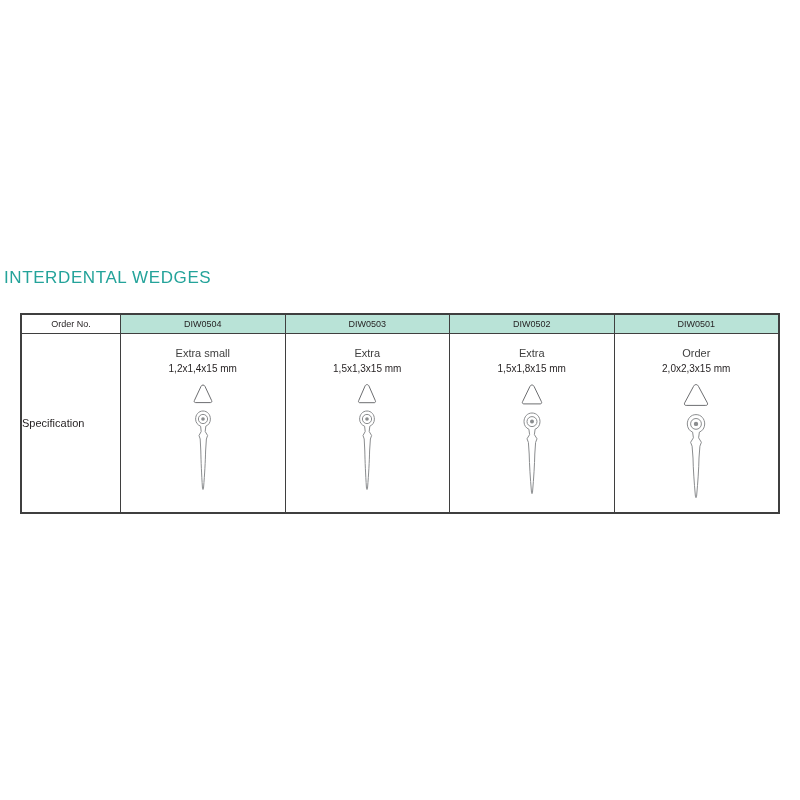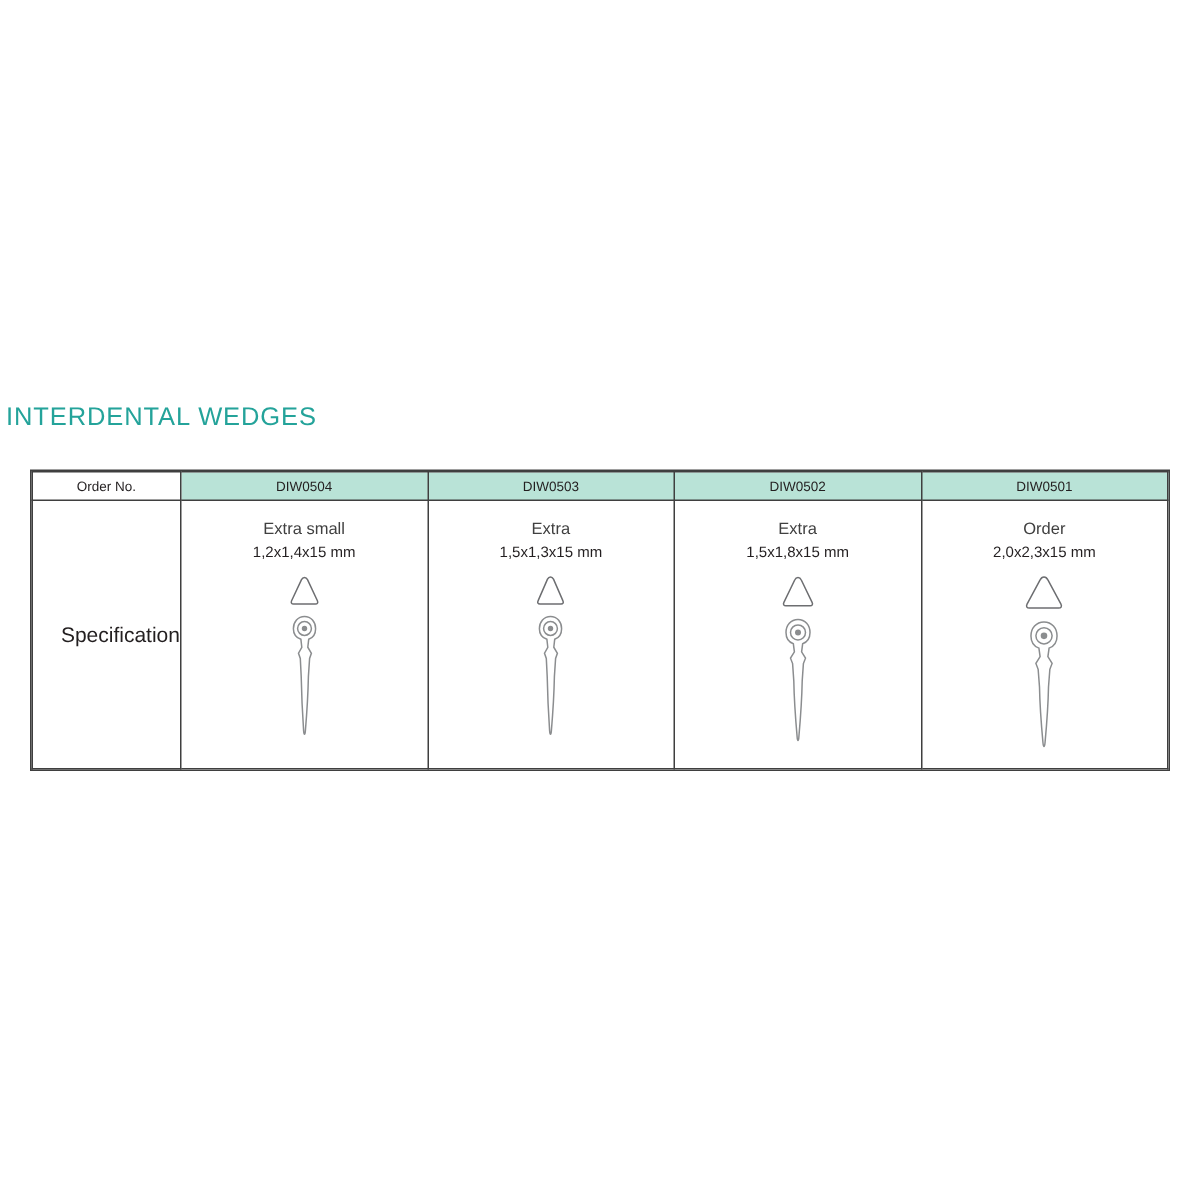--- a/index.html
+++ b/index.html
@@ -67,22 +67,22 @@
   .hdr-order {
     background: #b9e3d7;
     text-align: center;
     font-size: 9px;
     height: 18px;
     color: #231f20;
     font-weight: normal;
   }
 
   .side-label {
-    text-align: right;
-    font-size: 14px;
+    text-align: left;
+    font-size: 11px;
     vertical-align: middle;
     color: #231f20;
   }
 
   .spec-cell {
     height: 178px;
     vertical-align: top;
     text-align: center;
     background: #ffffff;
   }

